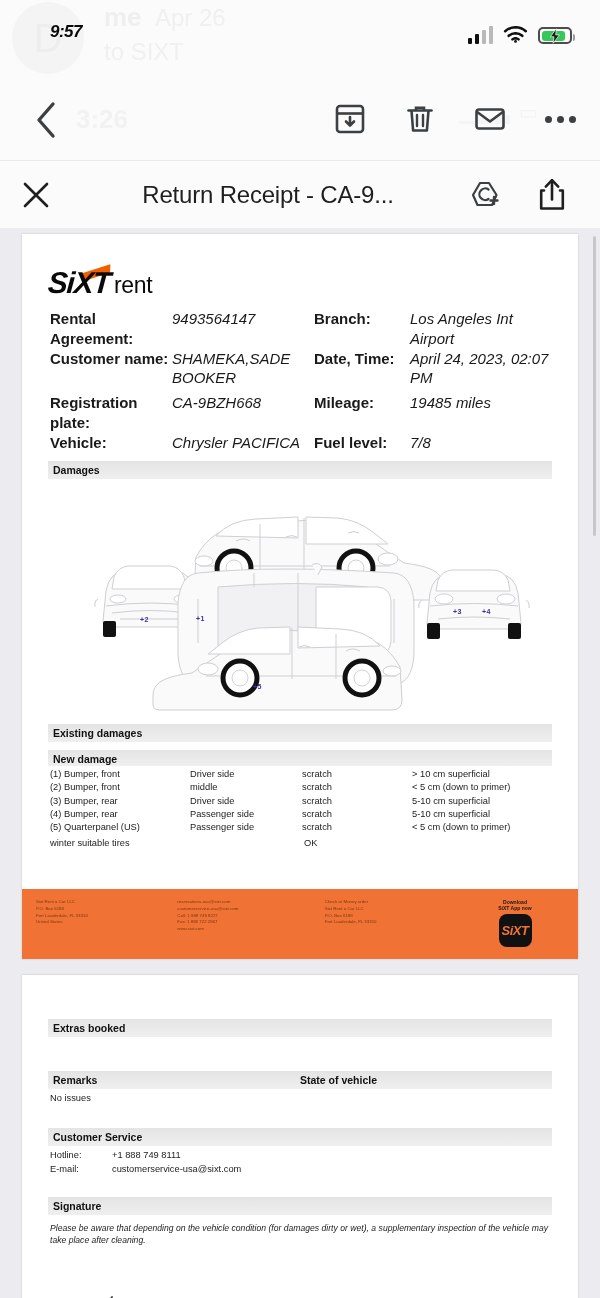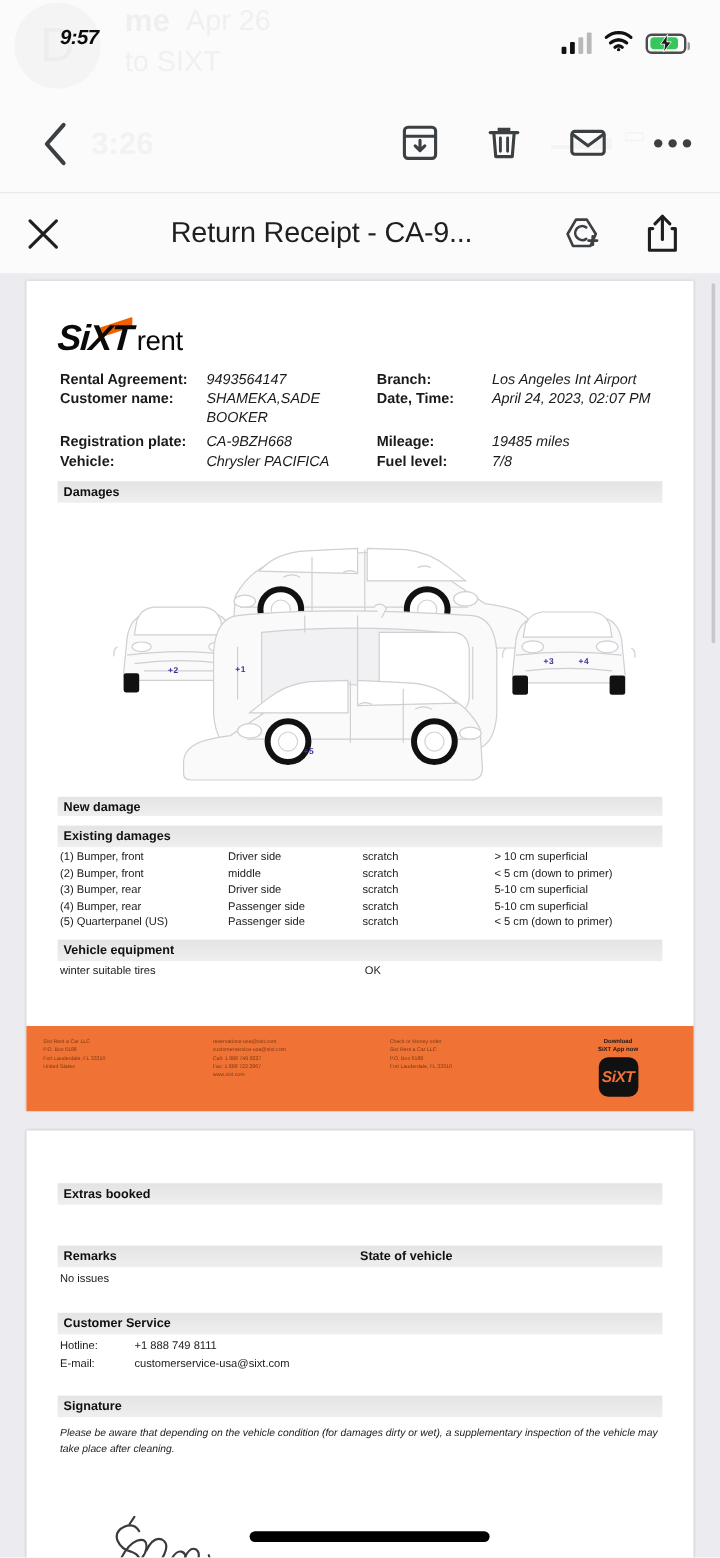--- a/index.html
+++ b/index.html
@@ -95,21 +95,21 @@
     background: linear-gradient(to bottom, #e4e4e4, #efefef);
     font-size:10.5px; font-weight:700; color:#111;
     padding: 3px 5px; margin-top: 8px;
   }
   .secbar.title { font-size:14.5px; padding: 5px 5px; margin-bottom:4px; }
   .secbar.tall { height:16px; }
   .secbar.split { display:flex; }
   .secbar.split > span { width:50%; }
 
   
-  .info { display:grid; grid-template-columns: 122px 142px 96px auto; font-size:12px; color:#1a1a1a; line-height:1.32; padding: 3px 2px 0 2px; }
+  .info { display:grid; grid-template-columns: 122px 142px 96px auto; font-size:15px; color:#1a1a1a; line-height:1.32; padding: 3px 2px 0 2px; }
   .info .lab { font-weight:700; }
   .info .val { font-weight:400;font-style:italic; }
   .info .sp { grid-column: 1 / span 4; height:5px; }
 
   
   .cars { position:relative; height:235px; margin: 2px 0 0 0; }
   .cars svg { position:absolute; }
   .mk { position:absolute; color:#3b2fa0; font-size:7px; font-weight:700; }
   .mk::before { content:"+"; margin-right:0.5px; }
 
@@ -358,23 +358,23 @@
               </g>
             </g>
           </svg>
           <span class="mk" style="left:148px;top:134px;">1</span>
           <span class="mk" style="left:92px;top:135px;">2</span>
           <span class="mk" style="left:405px;top:127px;">3</span>
           <span class="mk" style="left:434px;top:127px;">4</span>
           <span class="mk" style="left:205px;top:202px;">5</span>
         </div>
 
+        <div class="secbar">Existing damages</div>
+
         <div class="secbar tall">New damage</div>
-
-        <div class="secbar">Existing damages</div>
         <div class="dmg">
           <div class="dmg-row">
             <span>(1) Bumper, front</span>
             <span>Driver side</span>
             <span>scratch</span>
             <span>&gt; 10 cm superficial</span>
           </div>
           <div class="dmg-row">
             <span>(2) Bumper, front</span>
             <span>middle</span>
@@ -394,21 +394,20 @@
             <span>5-10 cm superficial</span>
           </div>
           <div class="dmg-row">
             <span>(5) Quarterpanel (US)</span>
             <span>Passenger side</span>
             <span>scratch</span>
             <span>&lt; 5 cm (down to primer)</span>
           </div>
         </div>
 
-        <div class="secbar">Vehicle  equipment</div>
         <div class="veq">
           <span>winter suitable tires</span>
           <span>OK</span>
         </div>
 
         <div class="ofoot">
           <div class="col" style="white-space:pre-line">Sixt Rent a Car LLC
 P.O. Box 6188
 Fort Lauderdale, FL 33310
 United States</div>

